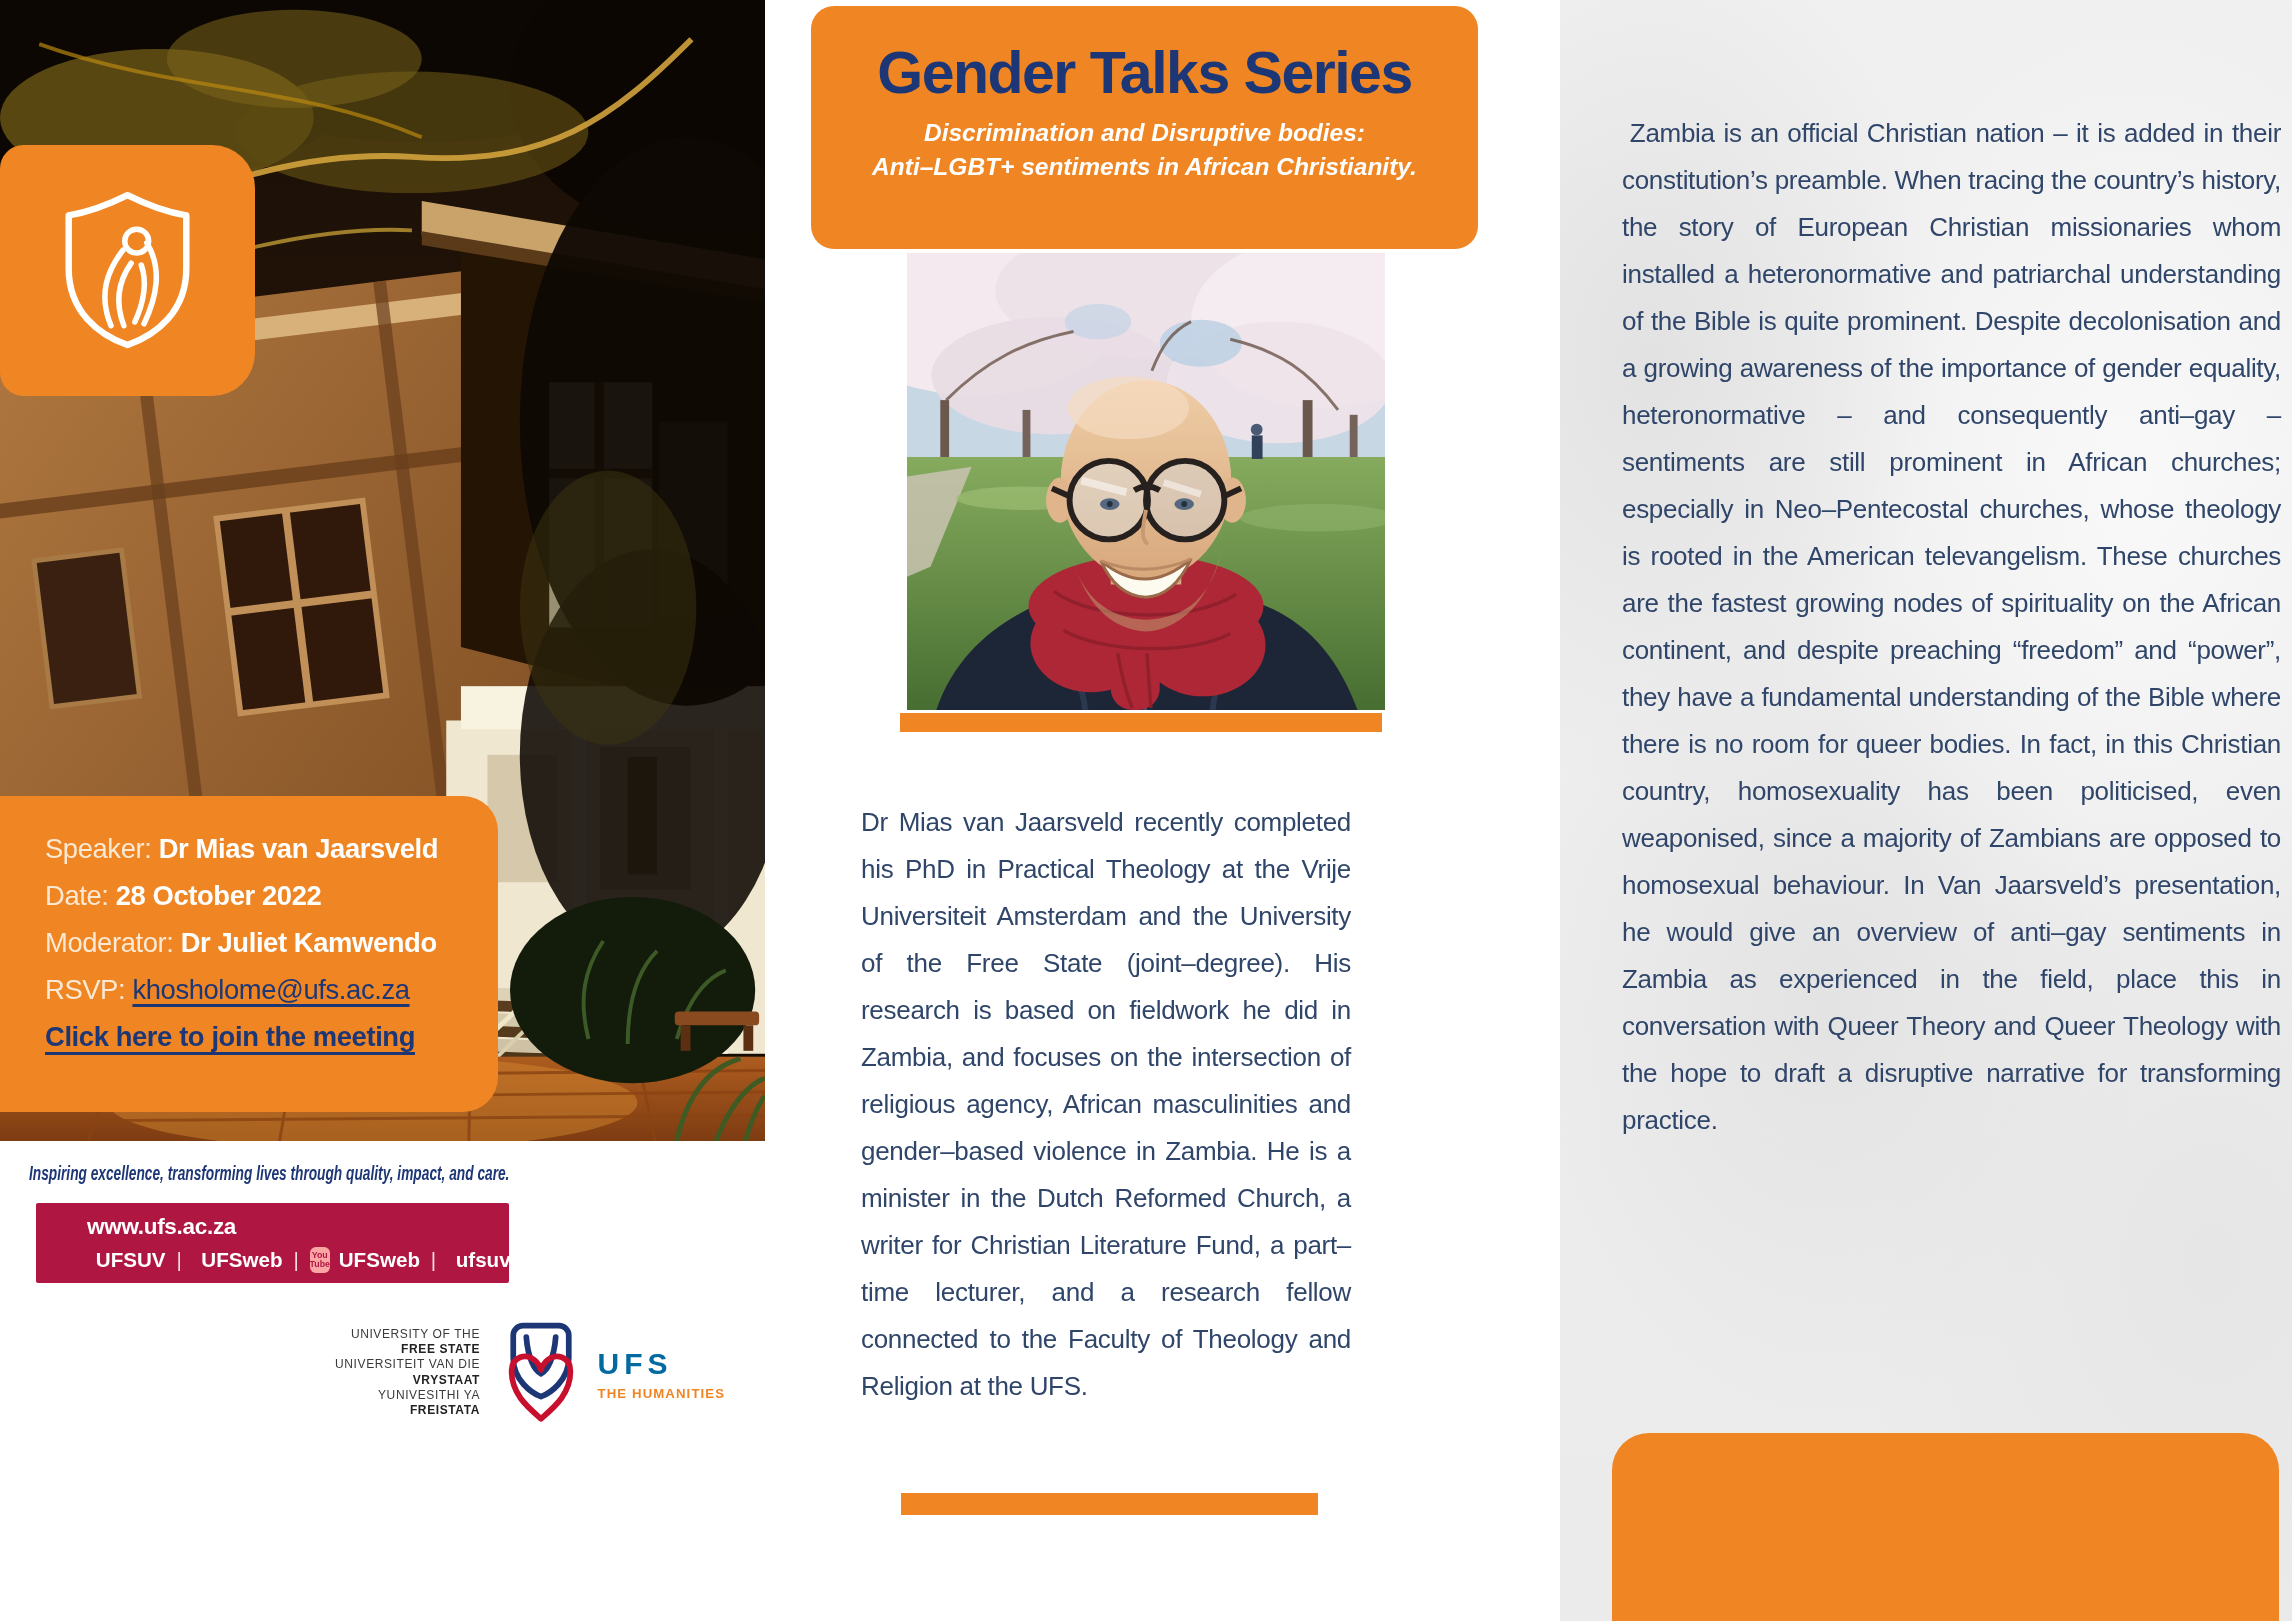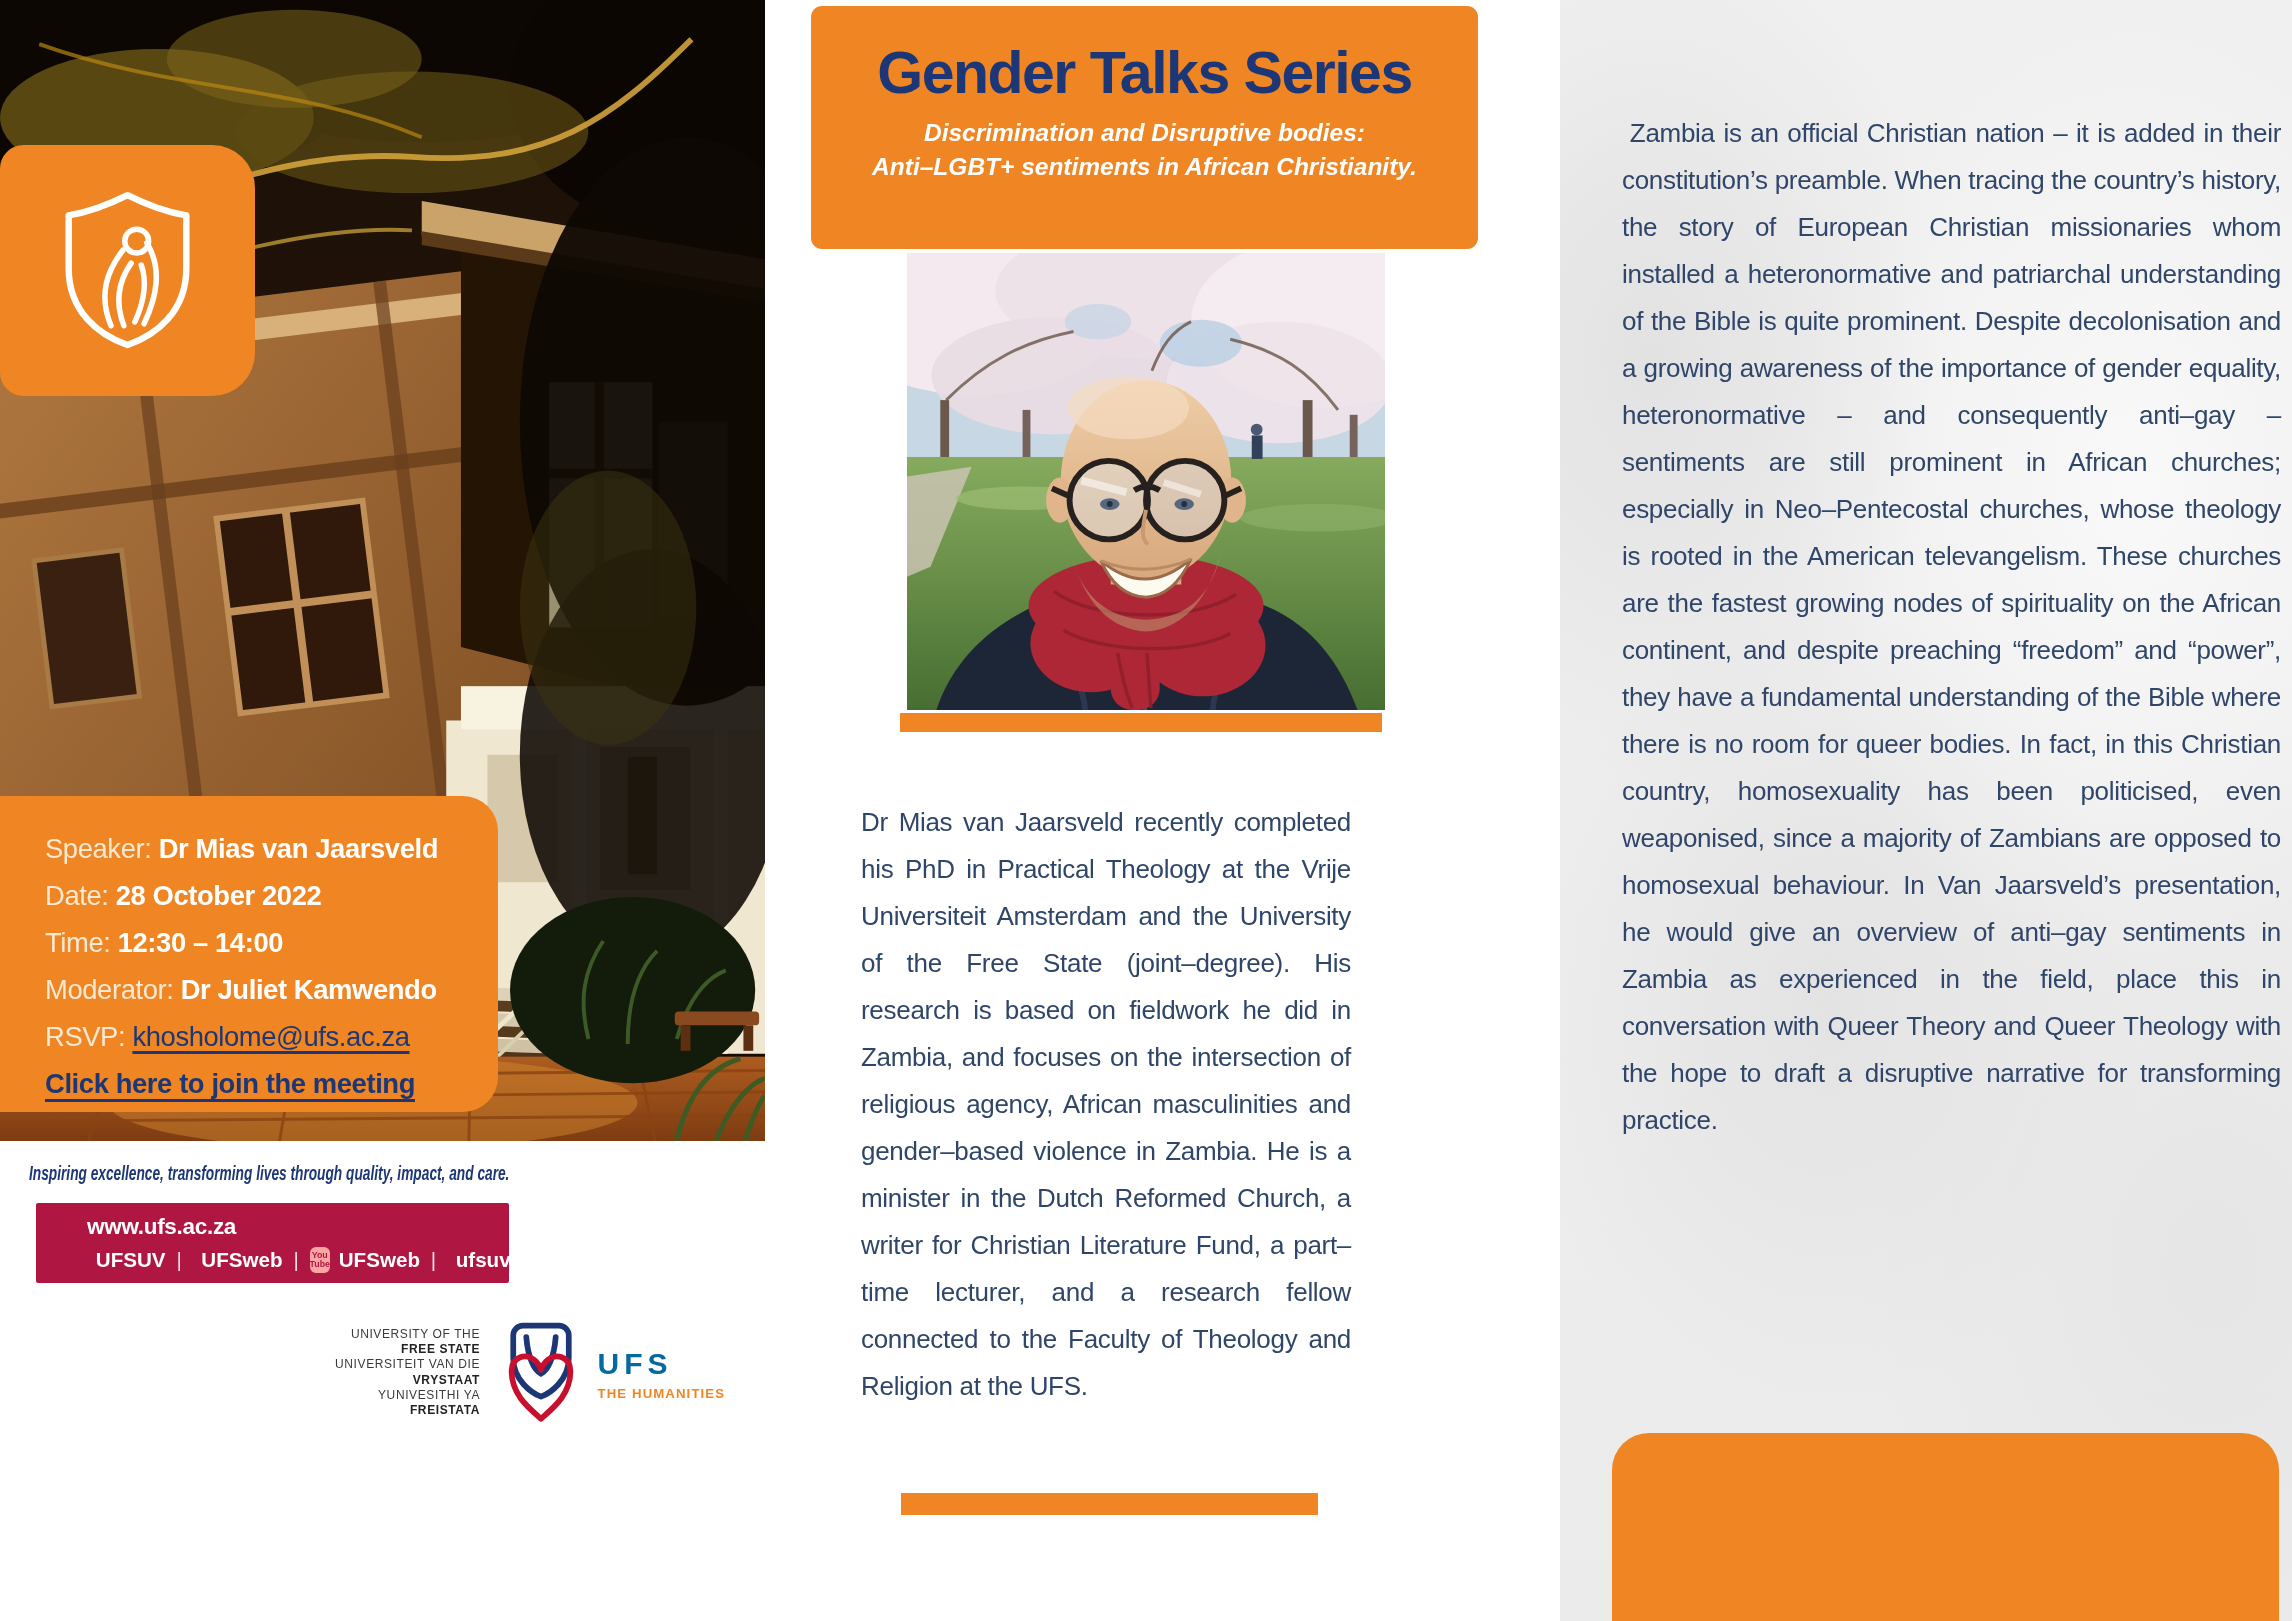--- a/index.html
+++ b/index.html
@@ -35,21 +35,21 @@
 
   .uni-logo{left:331px;top:1309px;width:451px;height:127px;display:flex;align-items:center;}
   .uni-names{width:149px;text-align:right;font-size:12px;line-height:15.3px;letter-spacing:0.6px;color:#3a3a3a;}
   .uni-names .b{font-weight:700;color:#222;}
   .uni-logo svg{margin:0 7.8px 0 11.8px;}
   .uni-right{display:flex;flex-direction:column;}
   .uni-acronym{font-size:30px;font-weight:700;color:#0369a1;letter-spacing:4.9px;line-height:39px;}
   .uni-division{font-size:13.2px;font-weight:700;color:#EF8623;letter-spacing:1.1px;margin-top:2.9px;}
 
   
-  .header-box{left:811px;top:5.9px;width:667px;height:243px;background:#EF8623;border-radius:11px;
+  .header-box{left:811px;top:5.9px;width:667px;height:243px;background:#EF8623;border-radius:23px;
               text-align:center;box-sizing:border-box;padding-top:37px;}
   .header-title{font-size:59px;font-weight:700;color:#1D3776;letter-spacing:-1.5px;line-height:61px;}
   .header-sub{font-size:24.5px;font-style:italic;font-weight:700;color:#ffffff;line-height:34px;margin-top:11.8px;}
   .portrait{left:907px;top:253px;width:478px;height:457px;overflow:hidden;}
   .photo-strip{left:900px;top:713px;width:482px;height:18.6px;background:#EF8623;}
   .bio-text{left:861px;top:799px;width:490px;font-size:26px;line-height:47px;color:#2F4569;
             text-align:justify;letter-spacing:-0.3px;}
   .mid-bottom-bar{left:901px;top:1493px;width:417px;height:21.6px;background:#EF8623;}
 
   
@@ -195,24 +195,20 @@
   </div>
 
   <div class="abs info-box">
     <div class="info-row">
       <span class="lbl">Speaker:</span>
       <span class="val">Dr Mias van Jaarsveld</span>
     </div>
     <div class="info-row">
       <span class="lbl">Date:</span>
       <span class="val">28 October 2022</span>
-    </div>
-    <div class="info-row">
-      <span class="lbl">Time:</span>
-      <span class="val">12:30 – 14:00</span>
     </div>
     <div class="info-row">
       <span class="lbl">Moderator:</span>
       <span class="val">Dr Juliet Kamwendo</span>
     </div>
     <div class="info-row">
       <span class="lbl">RSVP:</span>
       <span class="email-link">khosholome@ufs.ac.za</span>
     </div>
     <div class="info-row">

